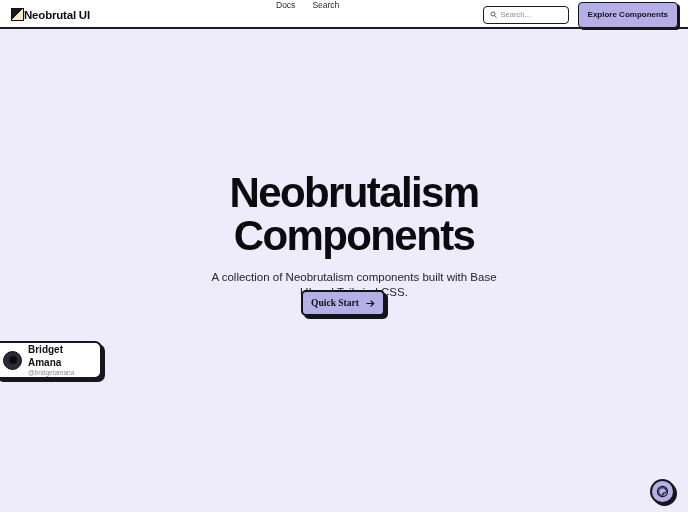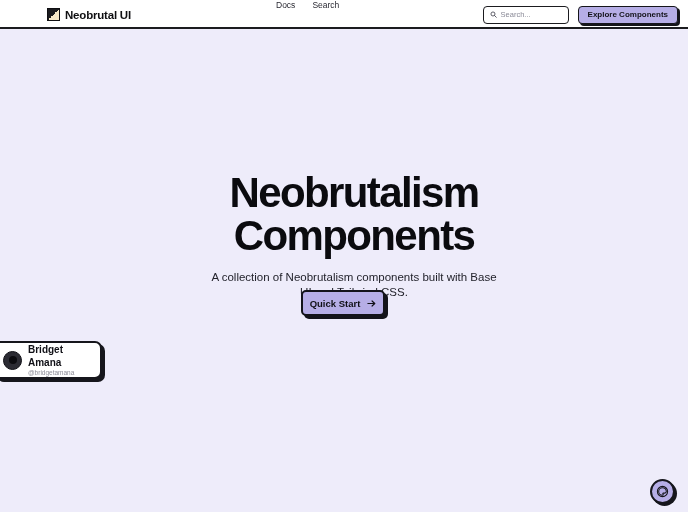--- a/index.html
+++ b/index.html
@@ -19,21 +19,21 @@
   
   .header {
     position: absolute; top: 0; left: 0;
     width: 688px; height: 29px;
     background: #ffffff;
     border-bottom: 2px solid #1b1b1f;
     display: flex; align-items: center;
   }
   .brand {
     position: absolute; left: 11px; top: 0; height: 29px;
-    display: flex; align-items: center; gap: 5px; margin-left: 36px;
+    display: flex; align-items: center; 
   }
   .brand-mark {
     width: 13px; height: 13px;
     border: 1.4px solid #0f0f12;
     background: linear-gradient(135deg, #1b1b1f 0 50%, #f7e9c9 50% 100%);
     flex: none;
   }
   .brand-name {
     font-size: 11.5px; font-weight: 700; color: #0f0f12; letter-spacing: -0.2px;
   }
@@ -52,21 +52,21 @@
     width: 86px; height: 17px;
     background: #fff;
     border: 1.4px solid #1b1b1f;
     border-radius: 4px;
     display: flex; align-items: center; gap: 4px;
     padding: 8px 6px;
   }
   .search-ico { width: 7px; height: 7px; flex: none; display: block; }
   .search-ph { font-size: 7.5px; color: #8a8a97; }
   .btn-explore {
-    height: 18px; padding: 4px 9px;
+    height: 18px; padding: 12px 9px;
     background: #b6aee6;
     border: 1.5px solid #15151a;
     border-radius: 4px;
     box-shadow: 2px 2px 0 #15151a;
     display: flex; align-items: center;
     font-size: 8px; font-weight: 700; color: #14141a;
     white-space: nowrap;
   }
 
   
@@ -87,21 +87,21 @@
     width: 290px; margin-left: auto; margin-right: auto;
   }
   .btn-quick {
     position: absolute; left: 301px; top: 290px;
     width: 84px; height: 26px;
     background: #b6aee6;
     border: 2px solid #13131a;
     border-radius: 5px;
     box-shadow: 3px 3px 0 #13131a;
     display: flex; align-items: center; justify-content: center; gap: 7px;
-    font-size: 9.5px; font-weight: 700; color: #101016;
+    font-size: 9.5px; font-weight: 700; color: #101016; font-family: Liberation Serif, serif;
   }
   .arrow-ico { width: 9px; height: 9px; display: block; }
 
   
   .strip {
     position: absolute; left: 0; top: 336px; width: 688px; height: 52px;
   }
   .nb { border: 2px solid #16161c; box-shadow: 3px 3px 0 #16161c; }
 
   .card-user {

